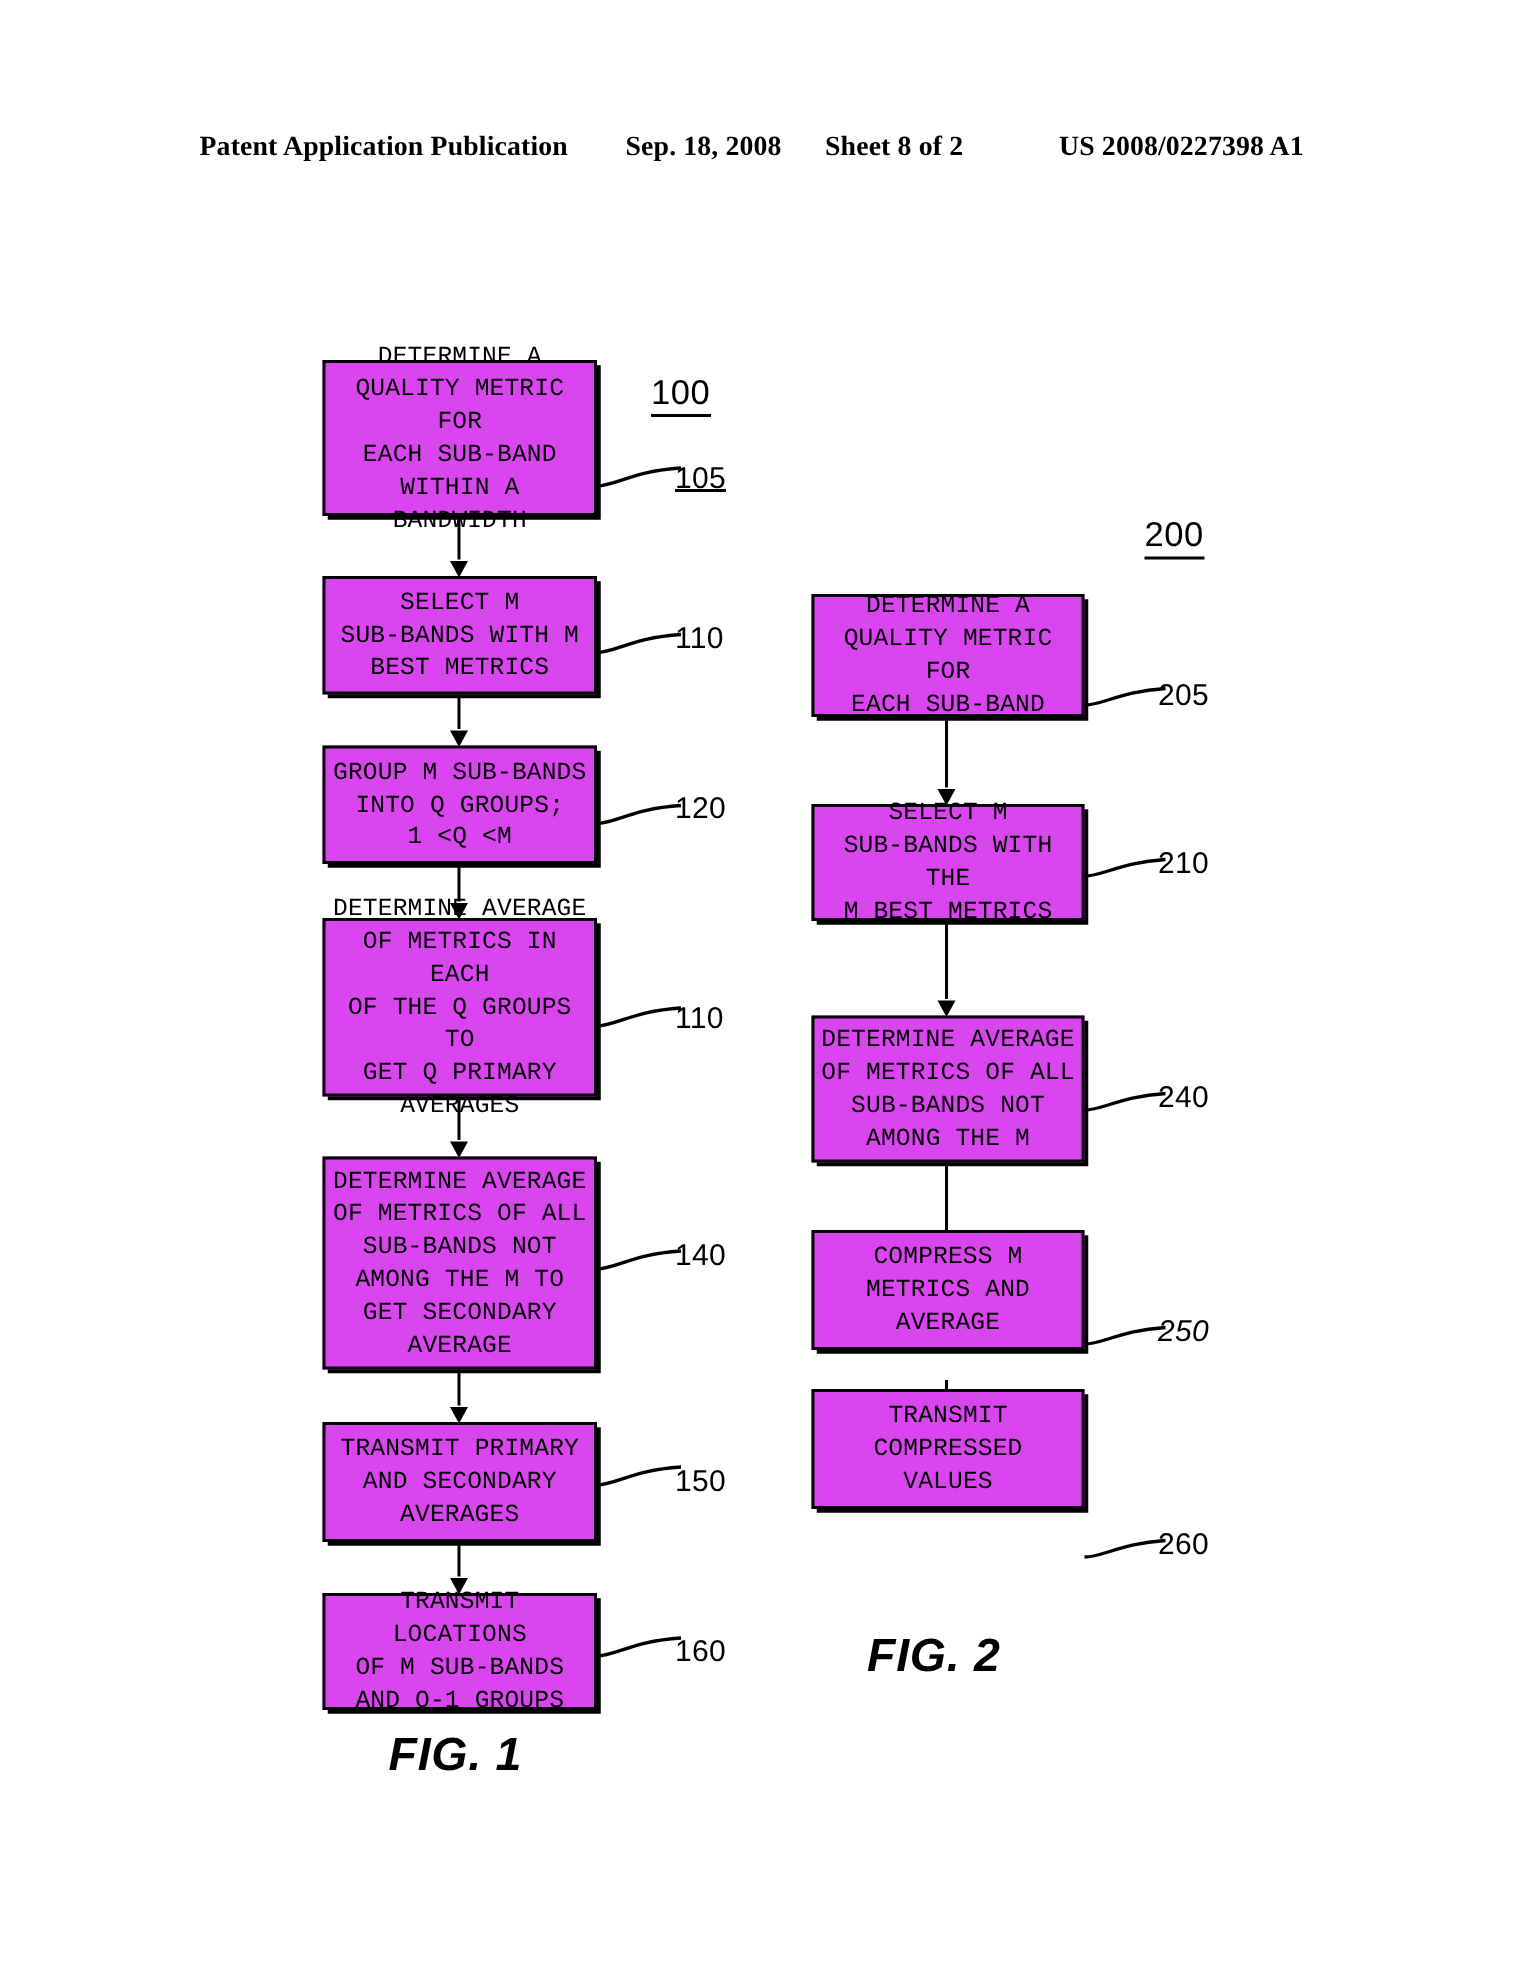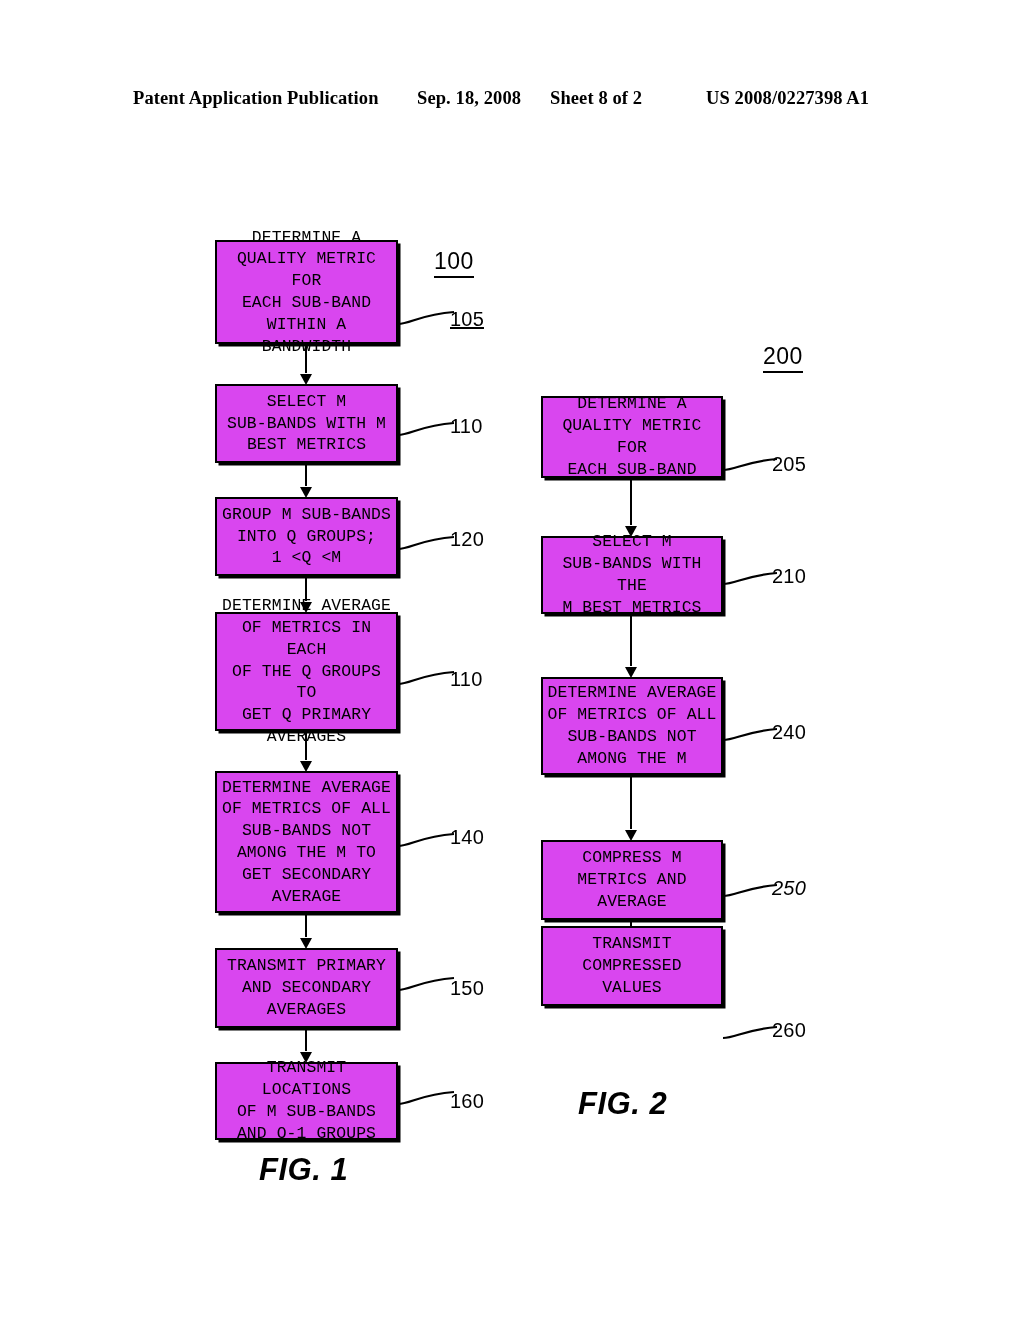--- a/index.html
+++ b/index.html
@@ -272,21 +272,21 @@
   <svg class="leader" style="left:721px; top:718px;" width="58" height="30">
     <path d="M2,22 C14,22 26,13 56,11" stroke="#000" stroke-width="2.2" fill="none"></path>
   </svg>
   <div class="ref-num" style="left:772px; top:721px;">240</div>
 
   <div class="connector" style="left:631px; top:775px; height:65px;">
     <div class="shaft" style="height:54px;"></div>
     <div class="head"></div>
   </div>
 
-  <div class="fc-box" style="left:541px; top:840px; width:182px; height:80px;justify-content:center;">
+  <div class="fc-box" style="left:541px; top:820px; width:182px; height:80px;justify-content:center;">
     <span class="fc-text">COMPRESS M
 METRICS AND
 AVERAGE</span>
   </div>
   <svg class="leader" style="left:721px; top:876px;" width="58" height="30">
     <path d="M2,20 C14,20 26,11 56,9" stroke="#000" stroke-width="2.2" fill="none"></path>
   </svg>
   <div class="ref-num" style="left:772px; top:877px;font-style:italic;">250</div>
 
   <div class="connector" style="left:631px; top:920px; height:60px;">

